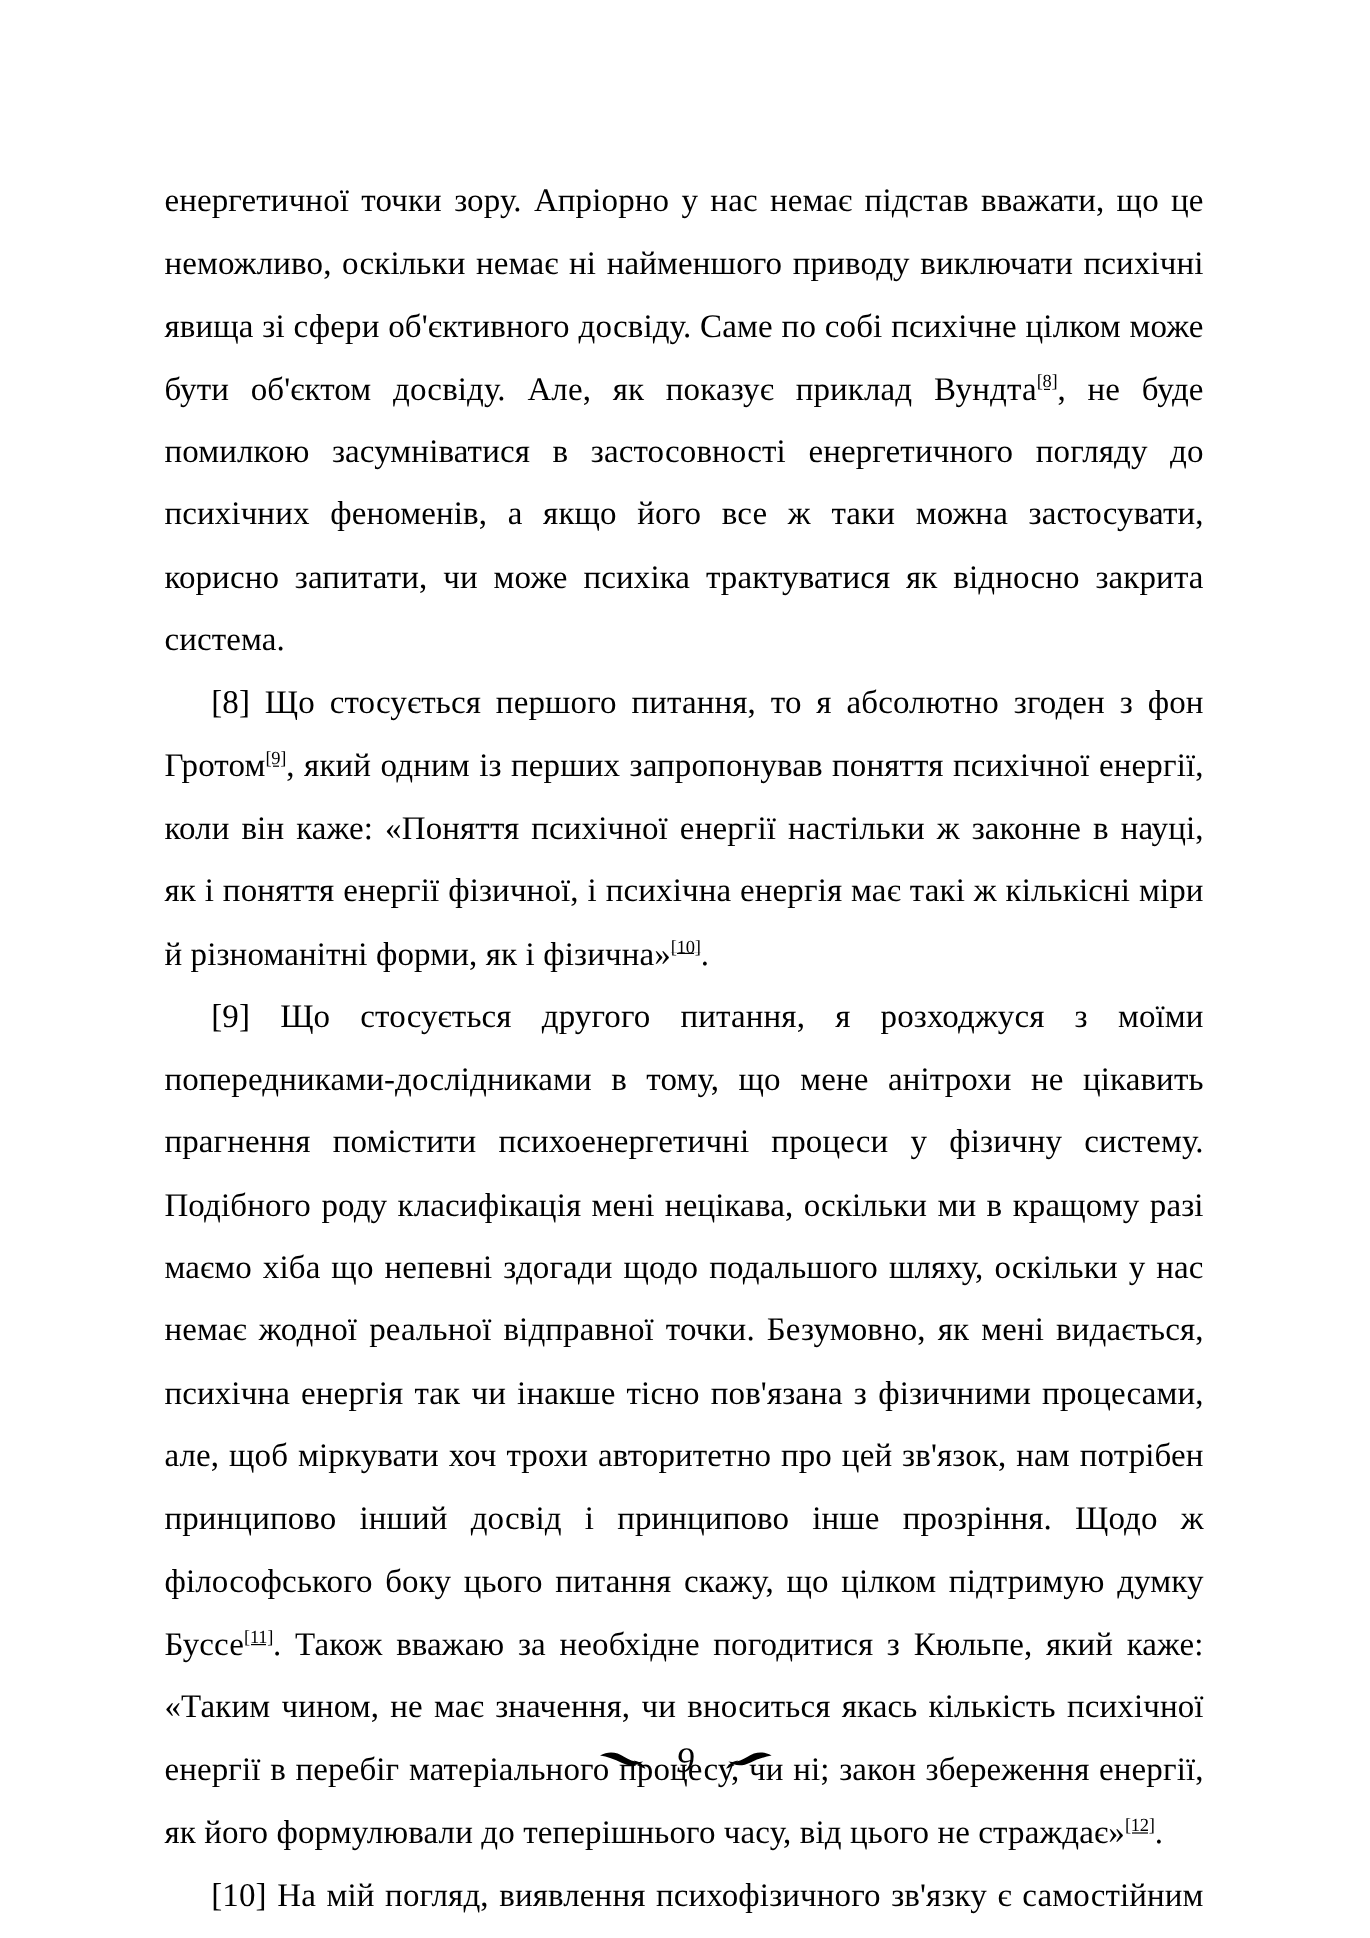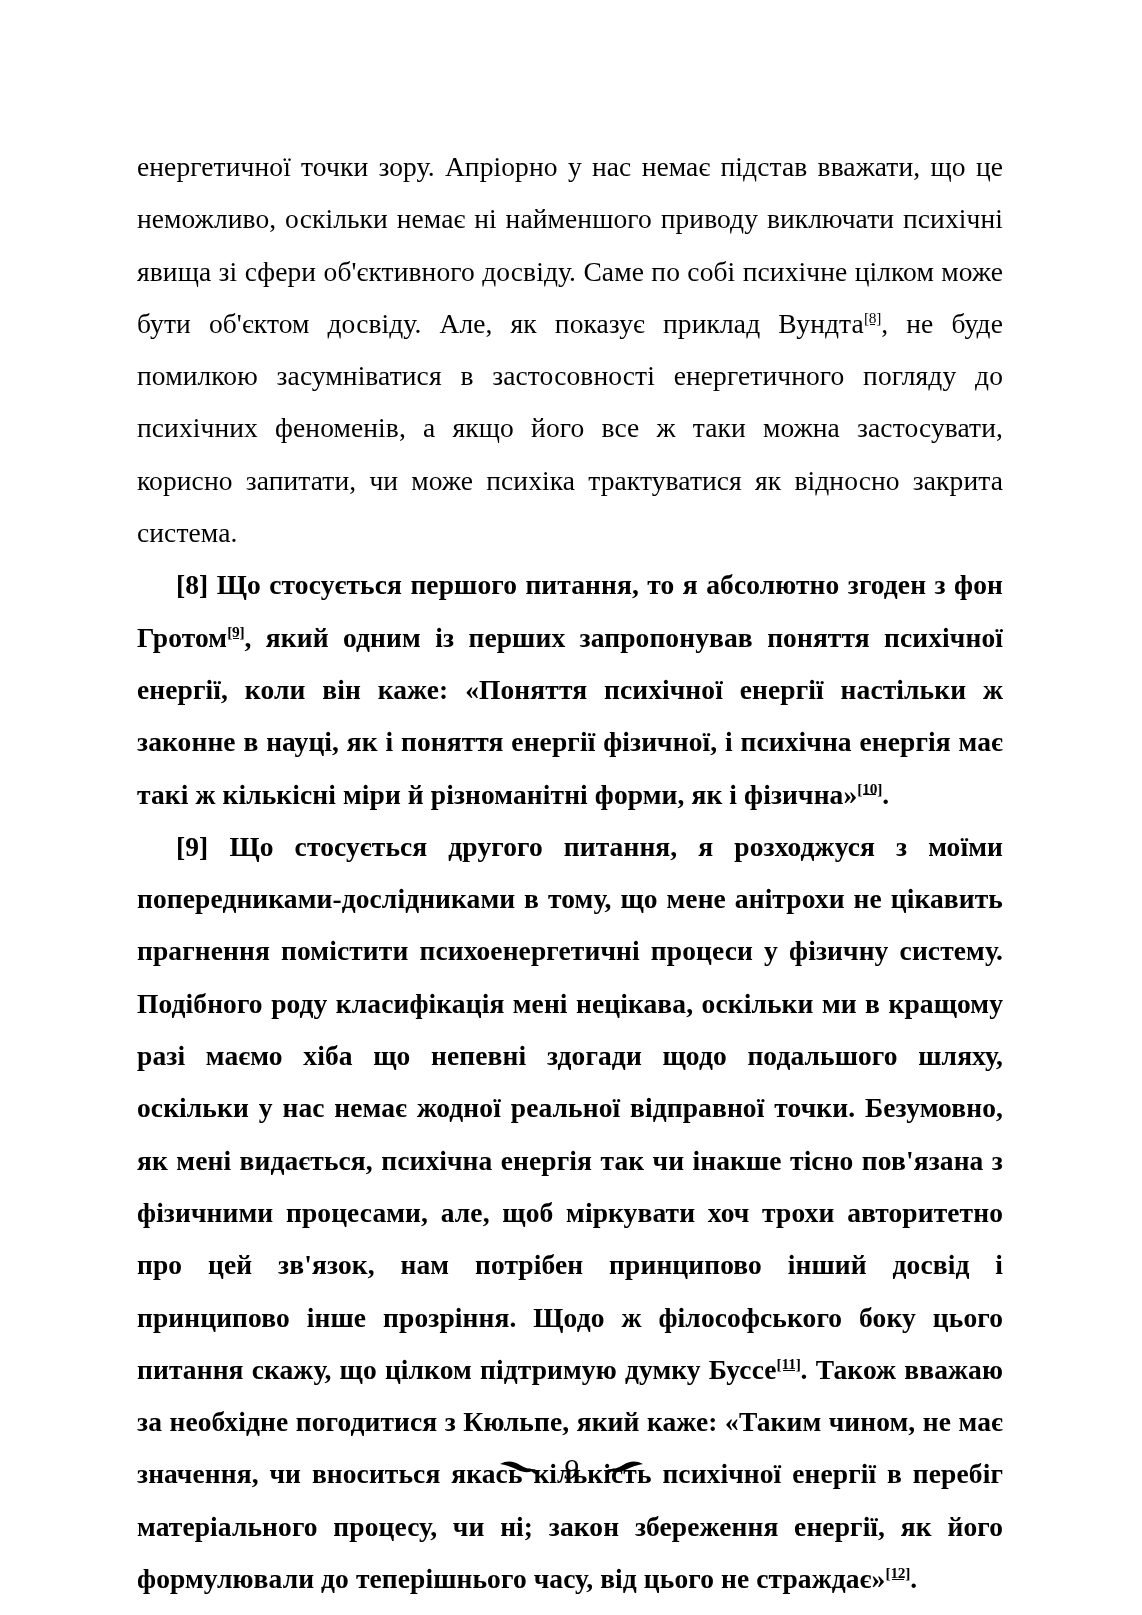--- a/index.html
+++ b/index.html
@@ -43,21 +43,20 @@
     word-spacing: 0px;
     hyphens: none;
   }
 
   .para.indented {
     text-indent: 39px;
   }
 
   .para + .para {
     margin-top: 0;
-    font-weight: bold;
   }
 
   .fn {
     font-size: 0.56em;
     vertical-align: super;
     line-height: 0;
     text-decoration: underline;
     text-underline-offset: 1px;
     letter-spacing: -0.2px;
   }

